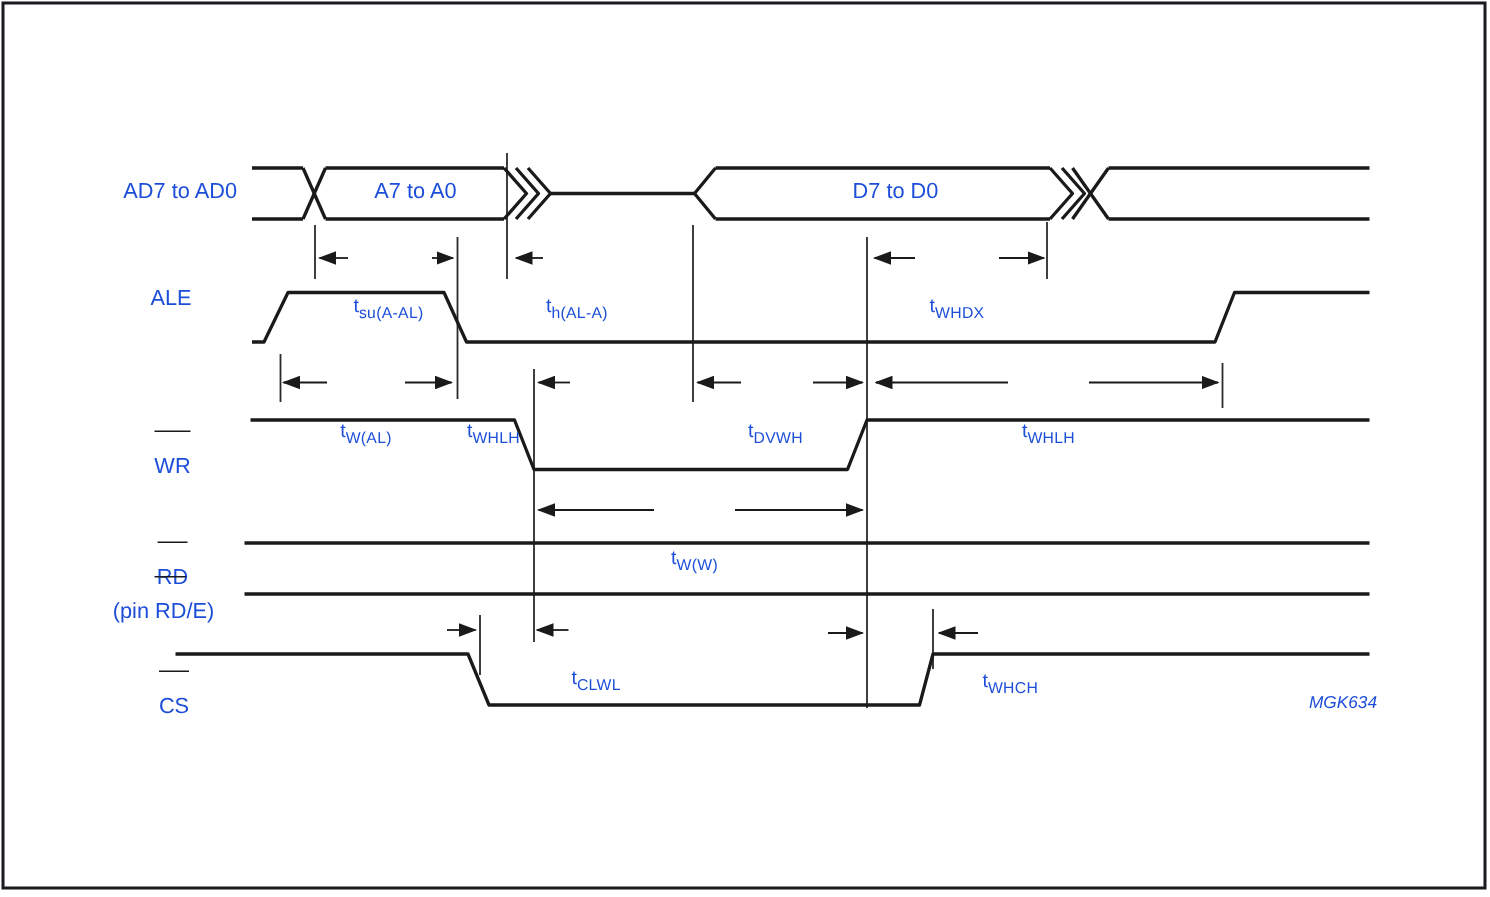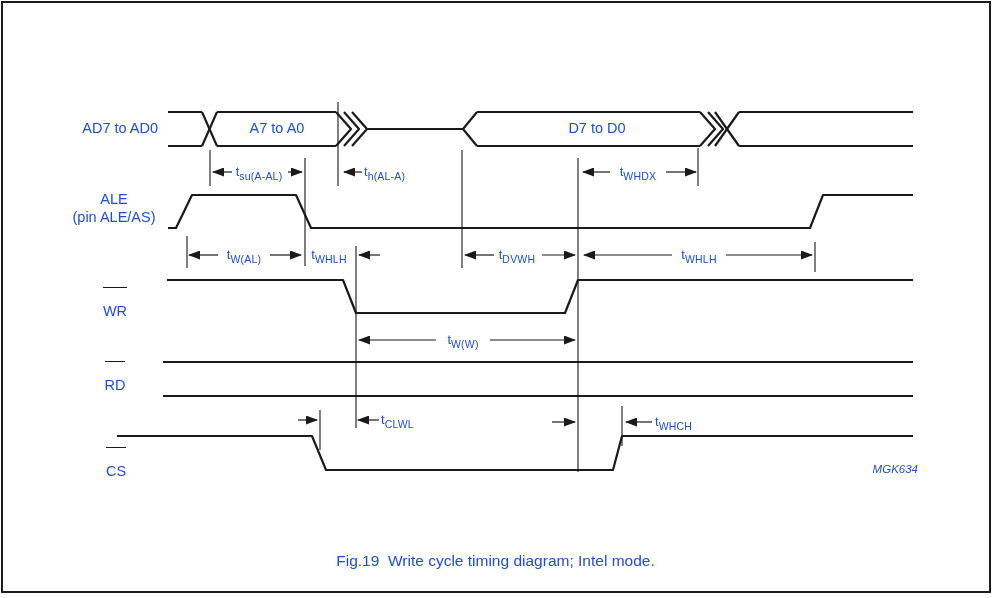--- a/index.html
+++ b/index.html
@@ -17,21 +17,21 @@
     border:2px solid #1b1b1f;
   }
   #wave-svg { position:absolute; left:0; top:0; }
   .lbl {
     position:absolute;
     color:#1d4ed8;
     pointer-events:none;
   }
   .sig { font-size:14.5px; line-height:17px; white-space:nowrap; }
   .ovl { display:inline-block; border-top:1.5px solid #1a1a1a; padding-top:16px; line-height:1.1; }
-  .tlab { font-size:13px; line-height:16px; white-space:nowrap; }
+  .tlab { font-size:13px; line-height:16px; white-space:nowrap;margin-top:32px; }
   .tlab .sub { font-size:10.5px; position:relative; top:3.5px; letter-spacing:0.2px; }
   .ctr { text-align:center; }
   .rgt { text-align:right; }
 
   #lbl-adbus   { left:30px;  top:120px; width:128px; }
   #lbl-a7a0    { left:217px; top:120px; width:120px; }
   #lbl-d7d0    { left:535px; top:120px; width:124px; }
   #lbl-ale     { left:55px;  top:191px; width:118px; }
   #lbl-ale-pin { left:40px;  top:209px; width:148px; }
   #lbl-wr      { left:75px;  top:287px; width:80px; }
@@ -143,25 +143,25 @@
     <g stroke="#1a1a1a" stroke-width="2.2" fill="none" stroke-linejoin="round">
       <polyline points="117,436 312,436 326,470 613,470 622,436 913,436"></polyline>
     </g>
   </svg>
 
   <div class="lbl sig rgt" id="lbl-adbus">AD7 to AD0</div>
   <div class="lbl sig ctr" id="lbl-a7a0">A7 to A0</div>
   <div class="lbl sig ctr" id="lbl-d7d0">D7 to D0</div>
 
   <div class="lbl sig ctr" id="lbl-ale">ALE</div>
-  <div class="lbl sig ctr" id="lbl-ale-pin">(pin ALE/AS)</div>
 
   <div class="lbl sig ctr" id="lbl-wr"><span class="ovl">WR</span></div>
 
   <div class="lbl sig ctr" id="lbl-rd"><span class="ovl">RD</span></div>
+  <div class="lbl sig ctr" id="lbl-rd-pin"><span>(pin </span><span class="ovl">RD</span><span>/E)</span></div>
 
   <div class="lbl sig ctr" id="lbl-cs"><span class="ovl">CS</span></div>
 
   <div class="lbl tlab ctr" id="t-su"><span>t</span><span class="sub">su(A-AL)</span></div>
 
   <div class="lbl tlab" id="t-h"><span>t</span><span class="sub">h(AL-A)</span></div>
 
   <div class="lbl tlab ctr" id="t-whdx"><span>t</span><span class="sub">WHDX</span></div>
 
   <div class="lbl tlab ctr" id="t-wal"><span>t</span><span class="sub">W(AL)</span></div>
@@ -172,14 +172,13 @@
 
   <div class="lbl tlab ctr" id="t-whlh"><span>t</span><span class="sub">WHLH</span></div>
 
   <div class="lbl tlab ctr" id="t-ww"><span>t</span><span class="sub">W(W)</span></div>
 
   <div class="lbl tlab" id="t-clwl"><span>t</span><span class="sub">CLWL</span></div>
 
   <div class="lbl tlab" id="t-whch"><span>t</span><span class="sub">WHCH</span></div>
 
   <div class="lbl rgt" id="lbl-mgk">MGK634</div>
-  <div class="lbl ctr" id="lbl-caption">Fig.19  Write cycle timing diagram; Intel mode.</div>
 </div>
 
 </body></html>

